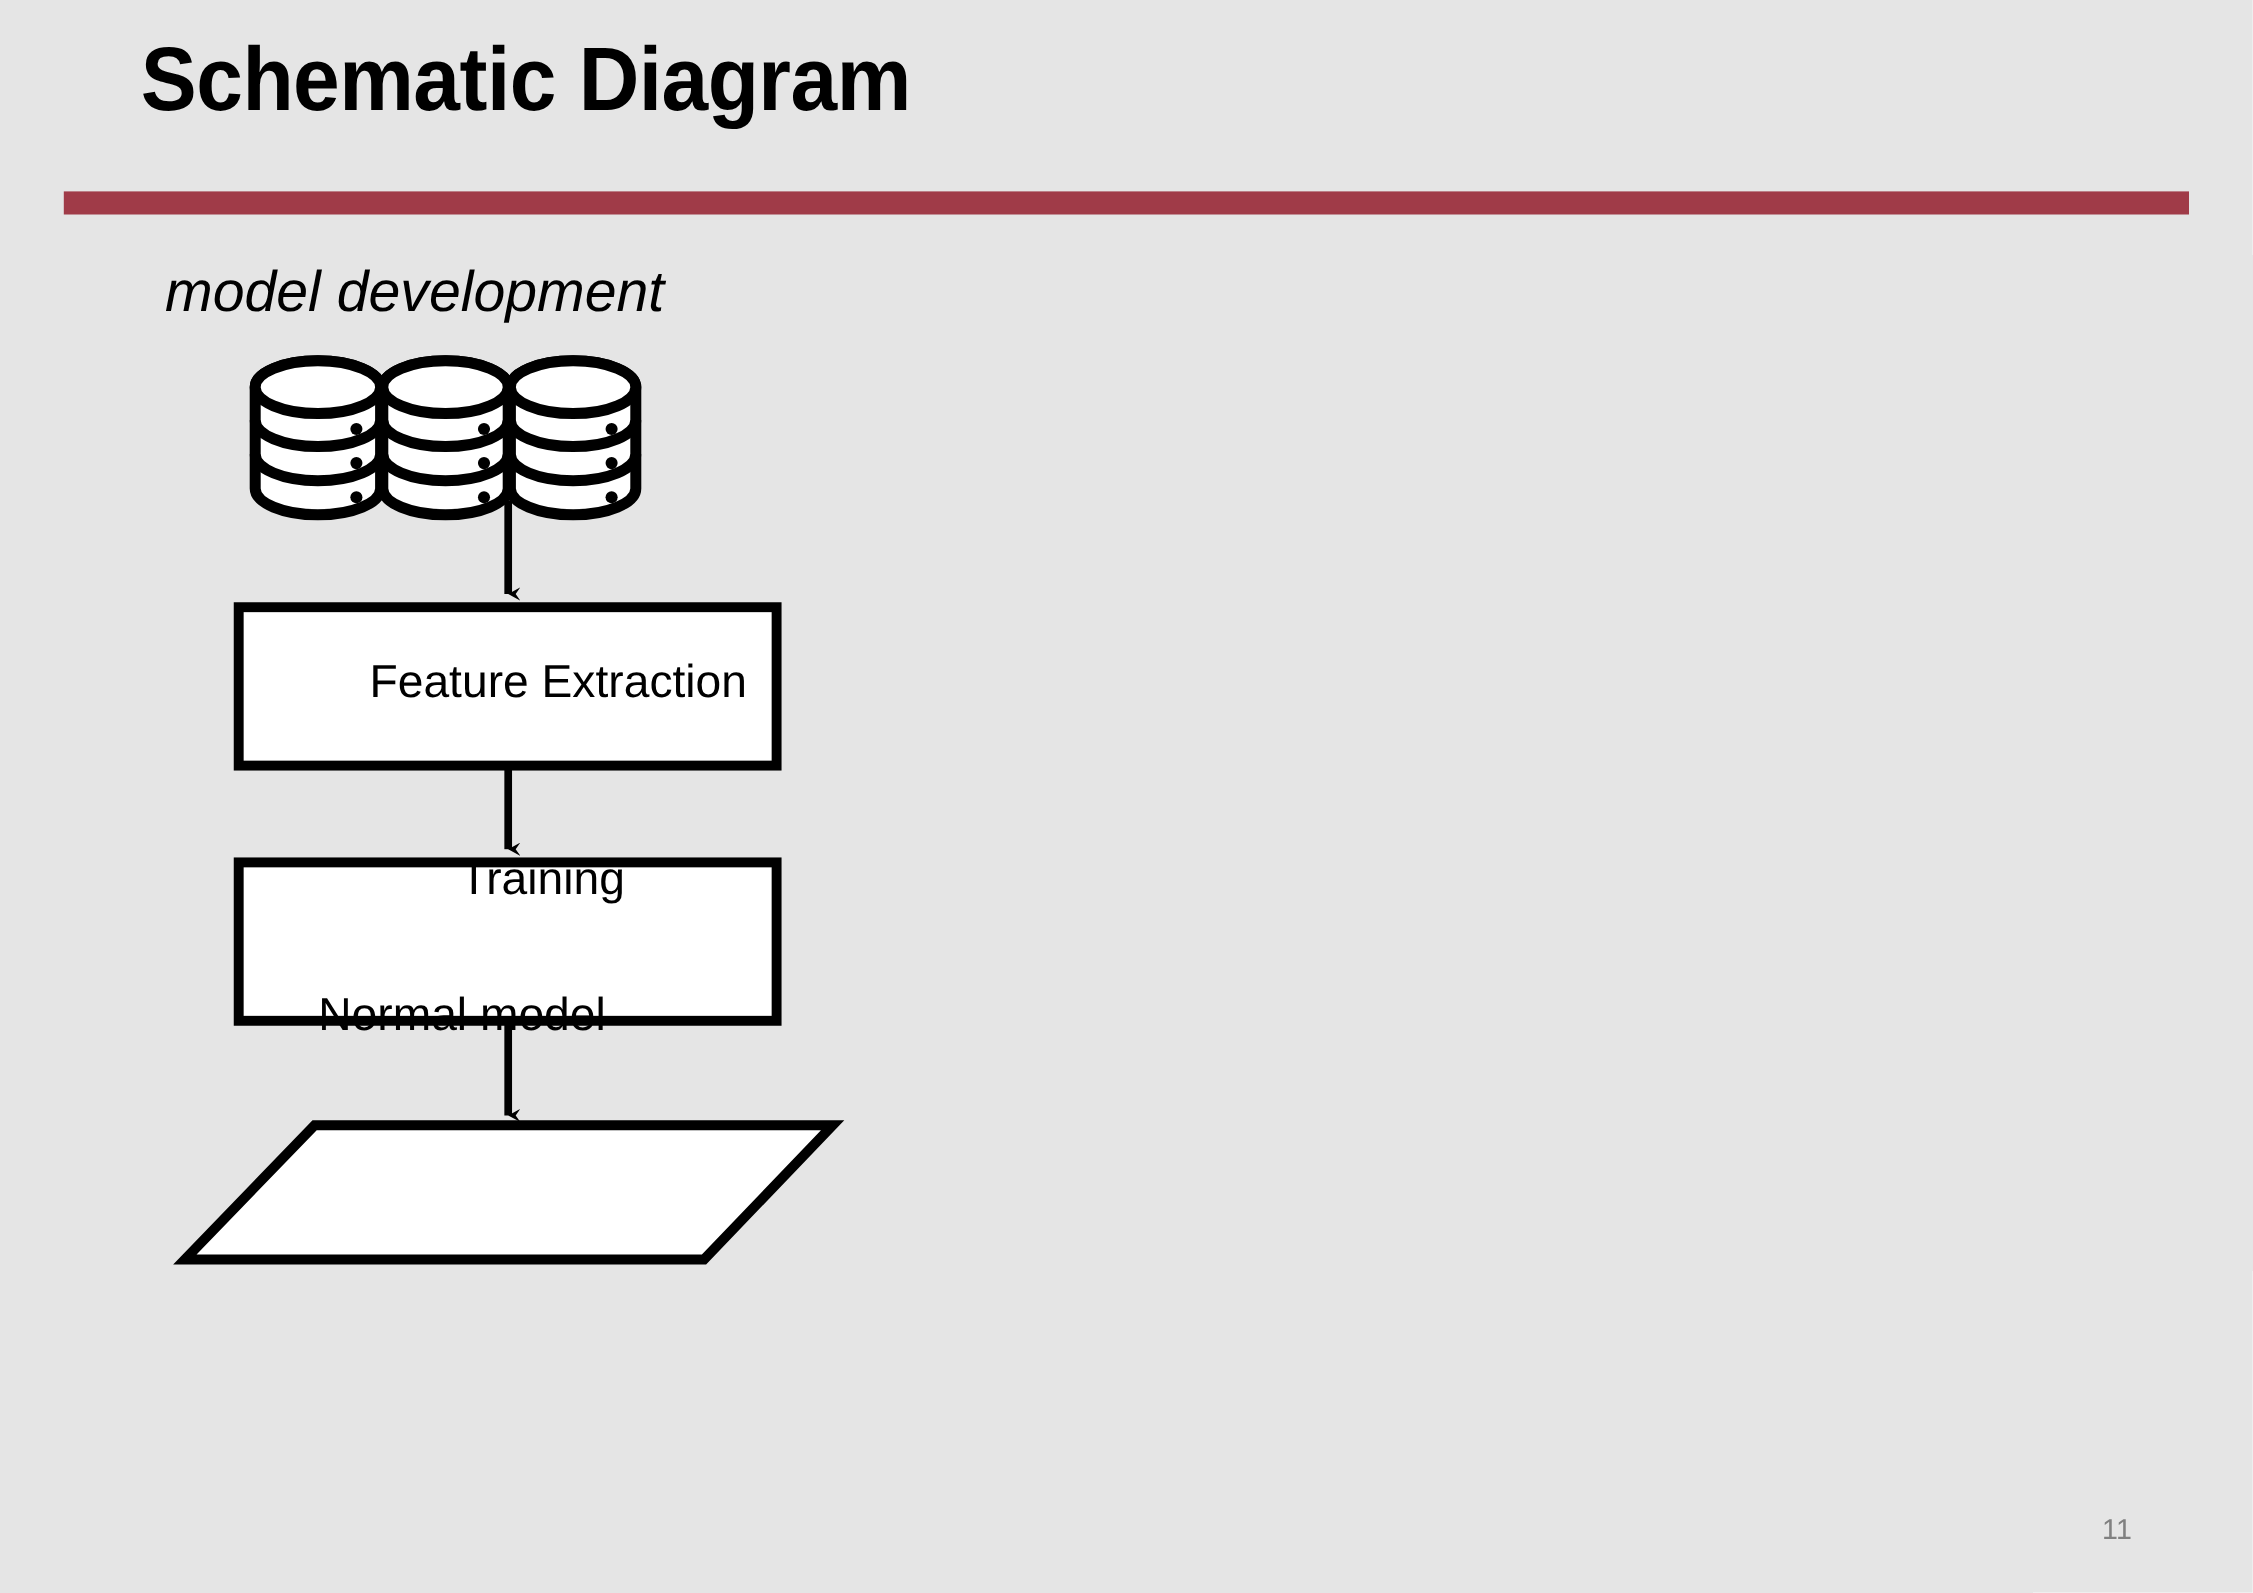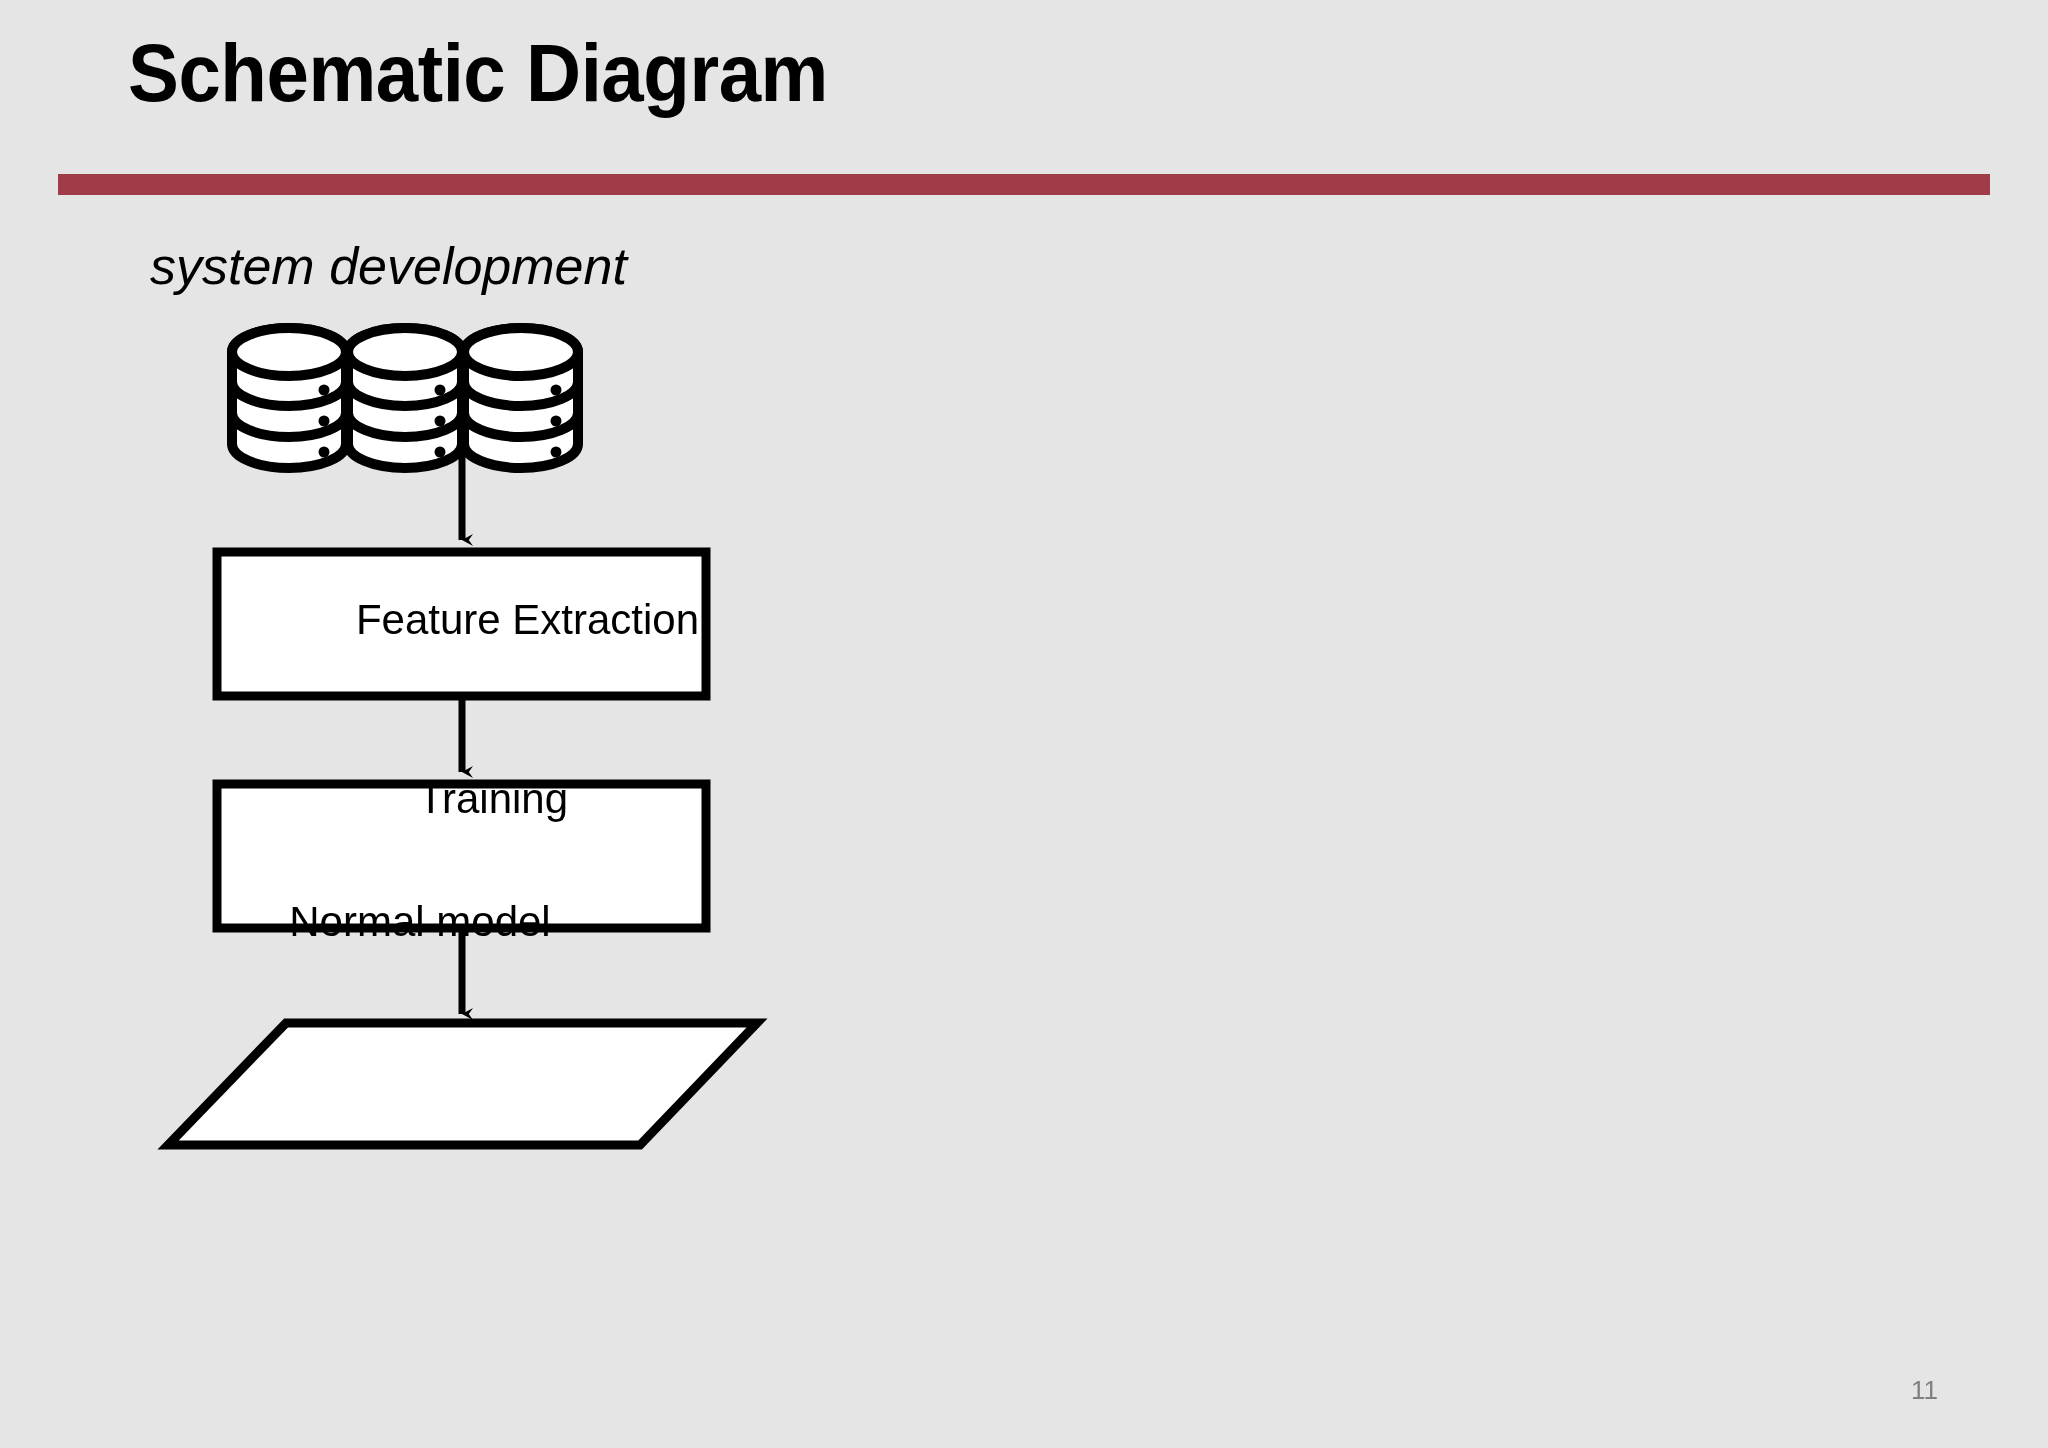--- a/index.html
+++ b/index.html
@@ -67,21 +67,21 @@
 
   
   .shape-label {
     position: absolute;
     color: #000000;
     font-size: 42px;
     line-height: 1.15;
     white-space: nowrap;
     text-align: center;
   }
-  .label-feature  { left: 213px; top: 596px;  width: 589px; margin-left: 20px; }
+  .label-feature  { left: 213px; top: 596px;  width: 589px; }
   .label-training { left: 213px; top: 775px;  width: 560px; }
   .label-model    { left: 170px; top: 898px;  width: 500px; }
 
   
   .page-number {
     position: absolute;
     right: 110px;
     bottom: 42px;
     font-size: 26px;
     color: #808080;
@@ -89,21 +89,21 @@
 </style>
 </head>
 <body>
 
 <div class="slide">
 
   <div class="slide-title">Schematic Diagram</div>
 
   <div class="title-rule"></div>
 
-  <div class="subtitle">system development</div>
+  <div class="subtitle">model development</div>
 
   <svg class="diagram" viewBox="0 0 2048 1448">
     <defs>
       <marker id="flowArrow" markerWidth="14" markerHeight="14" refX="6.5" refY="11" orient="auto" markerUnits="userSpaceOnUse">
         <path d="M0.5,0 L6.5,11 L12.5,0 L6.5,4.2 Z" fill="#000000"></path>
       </marker>
     </defs>
 
     <g>
 

